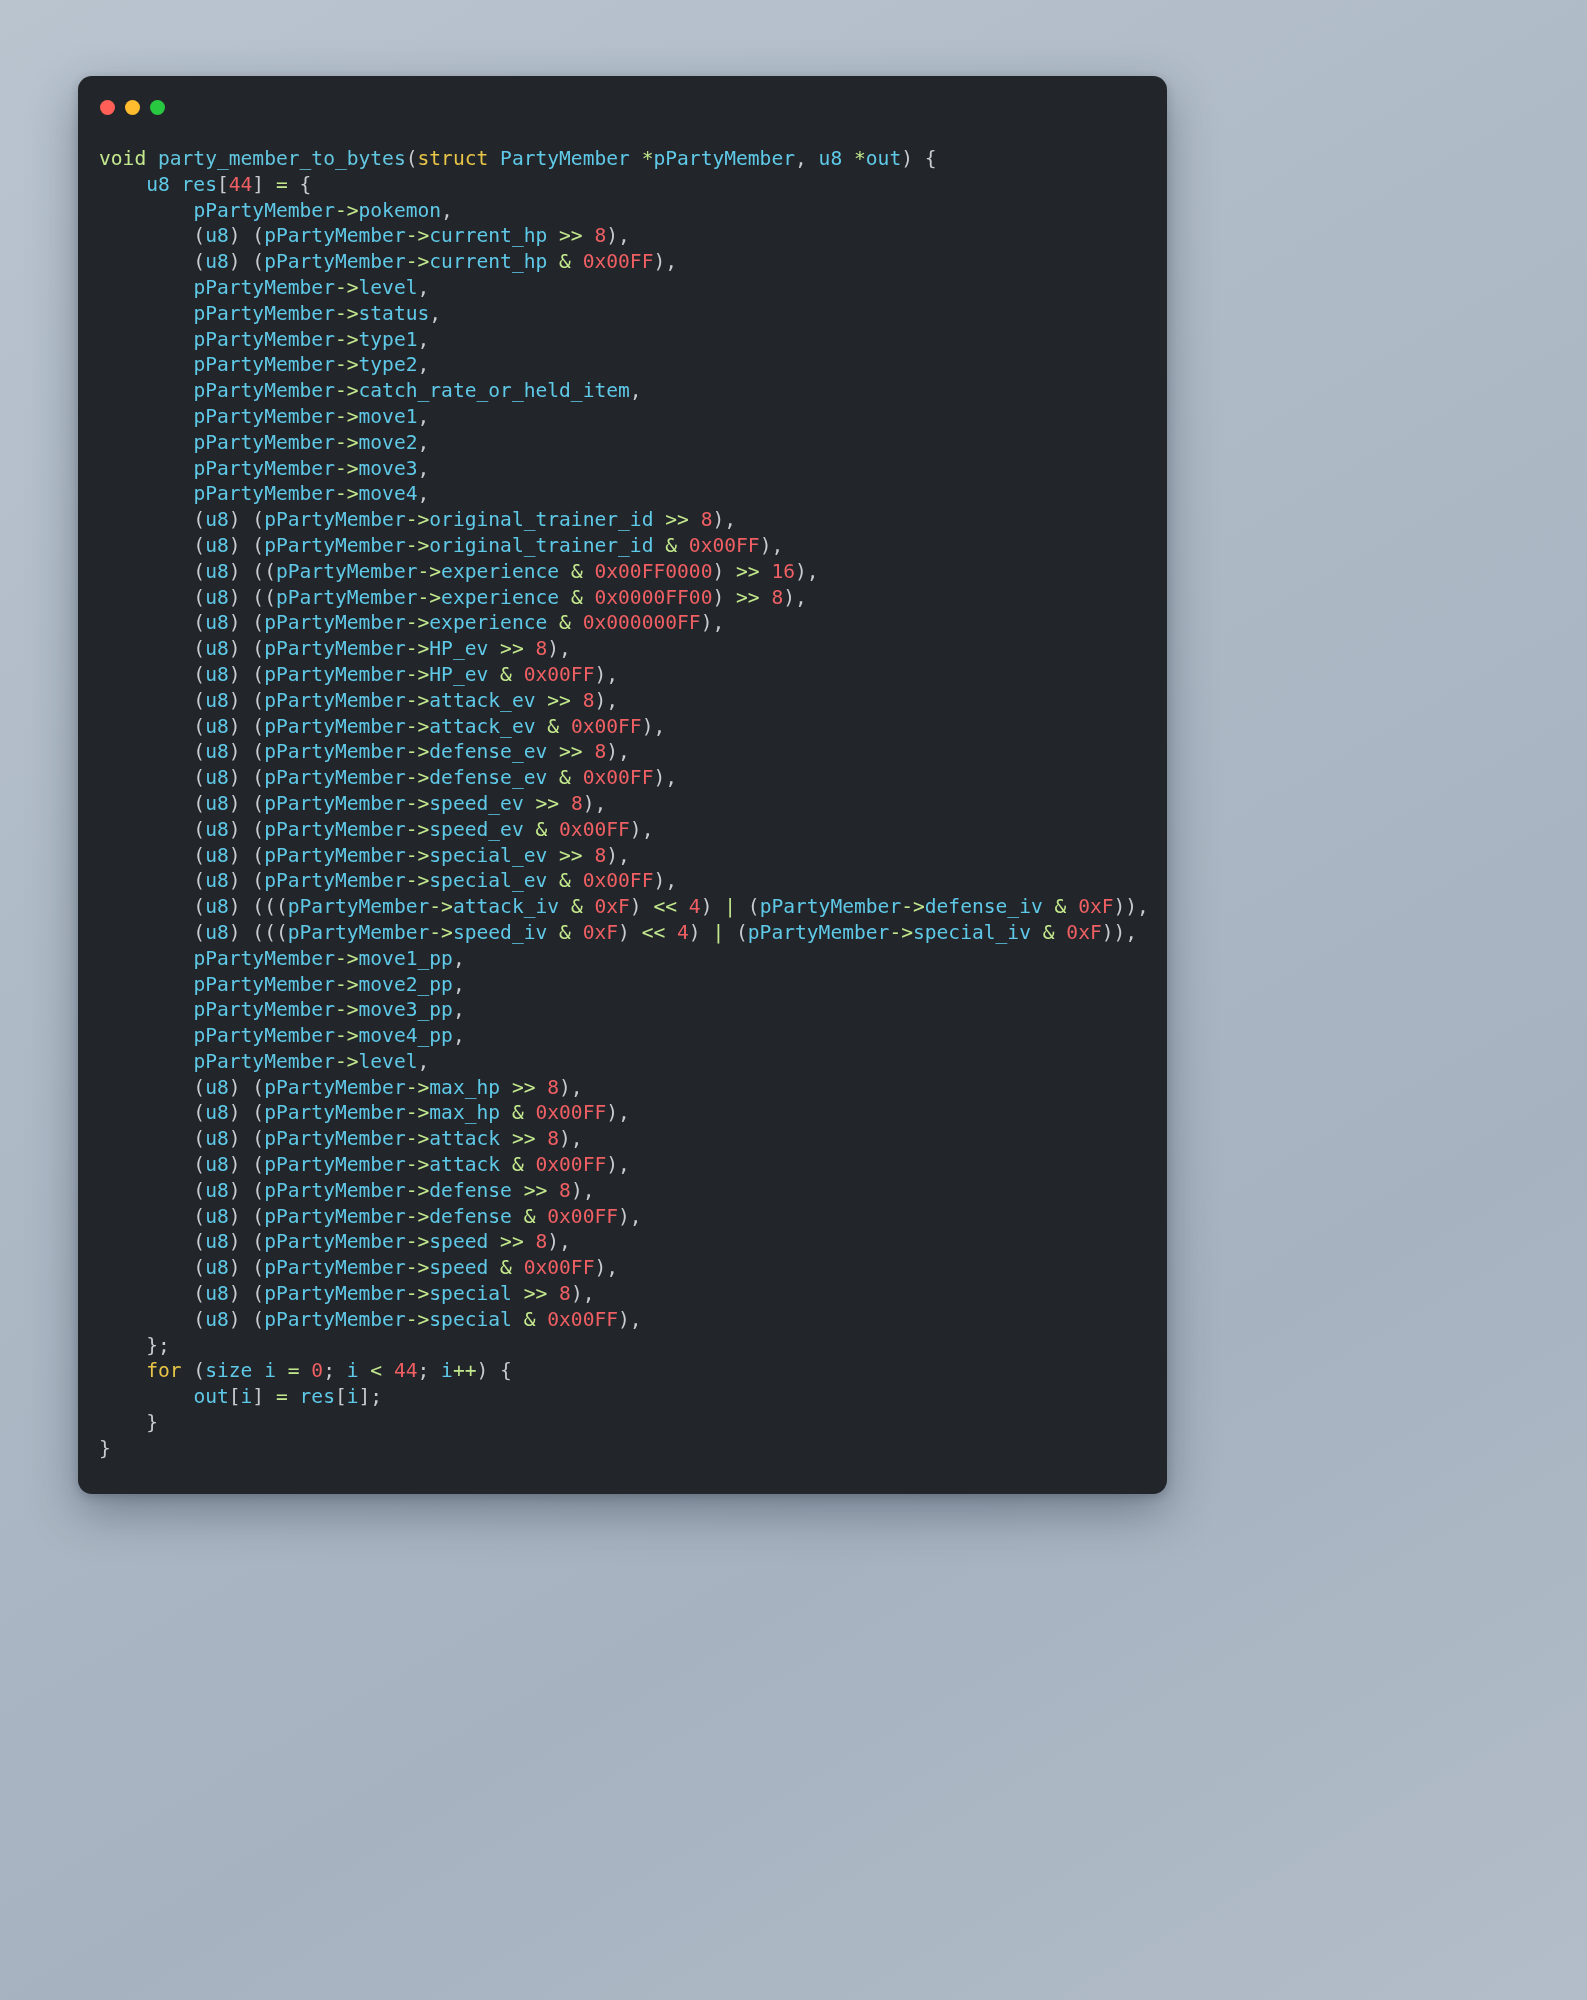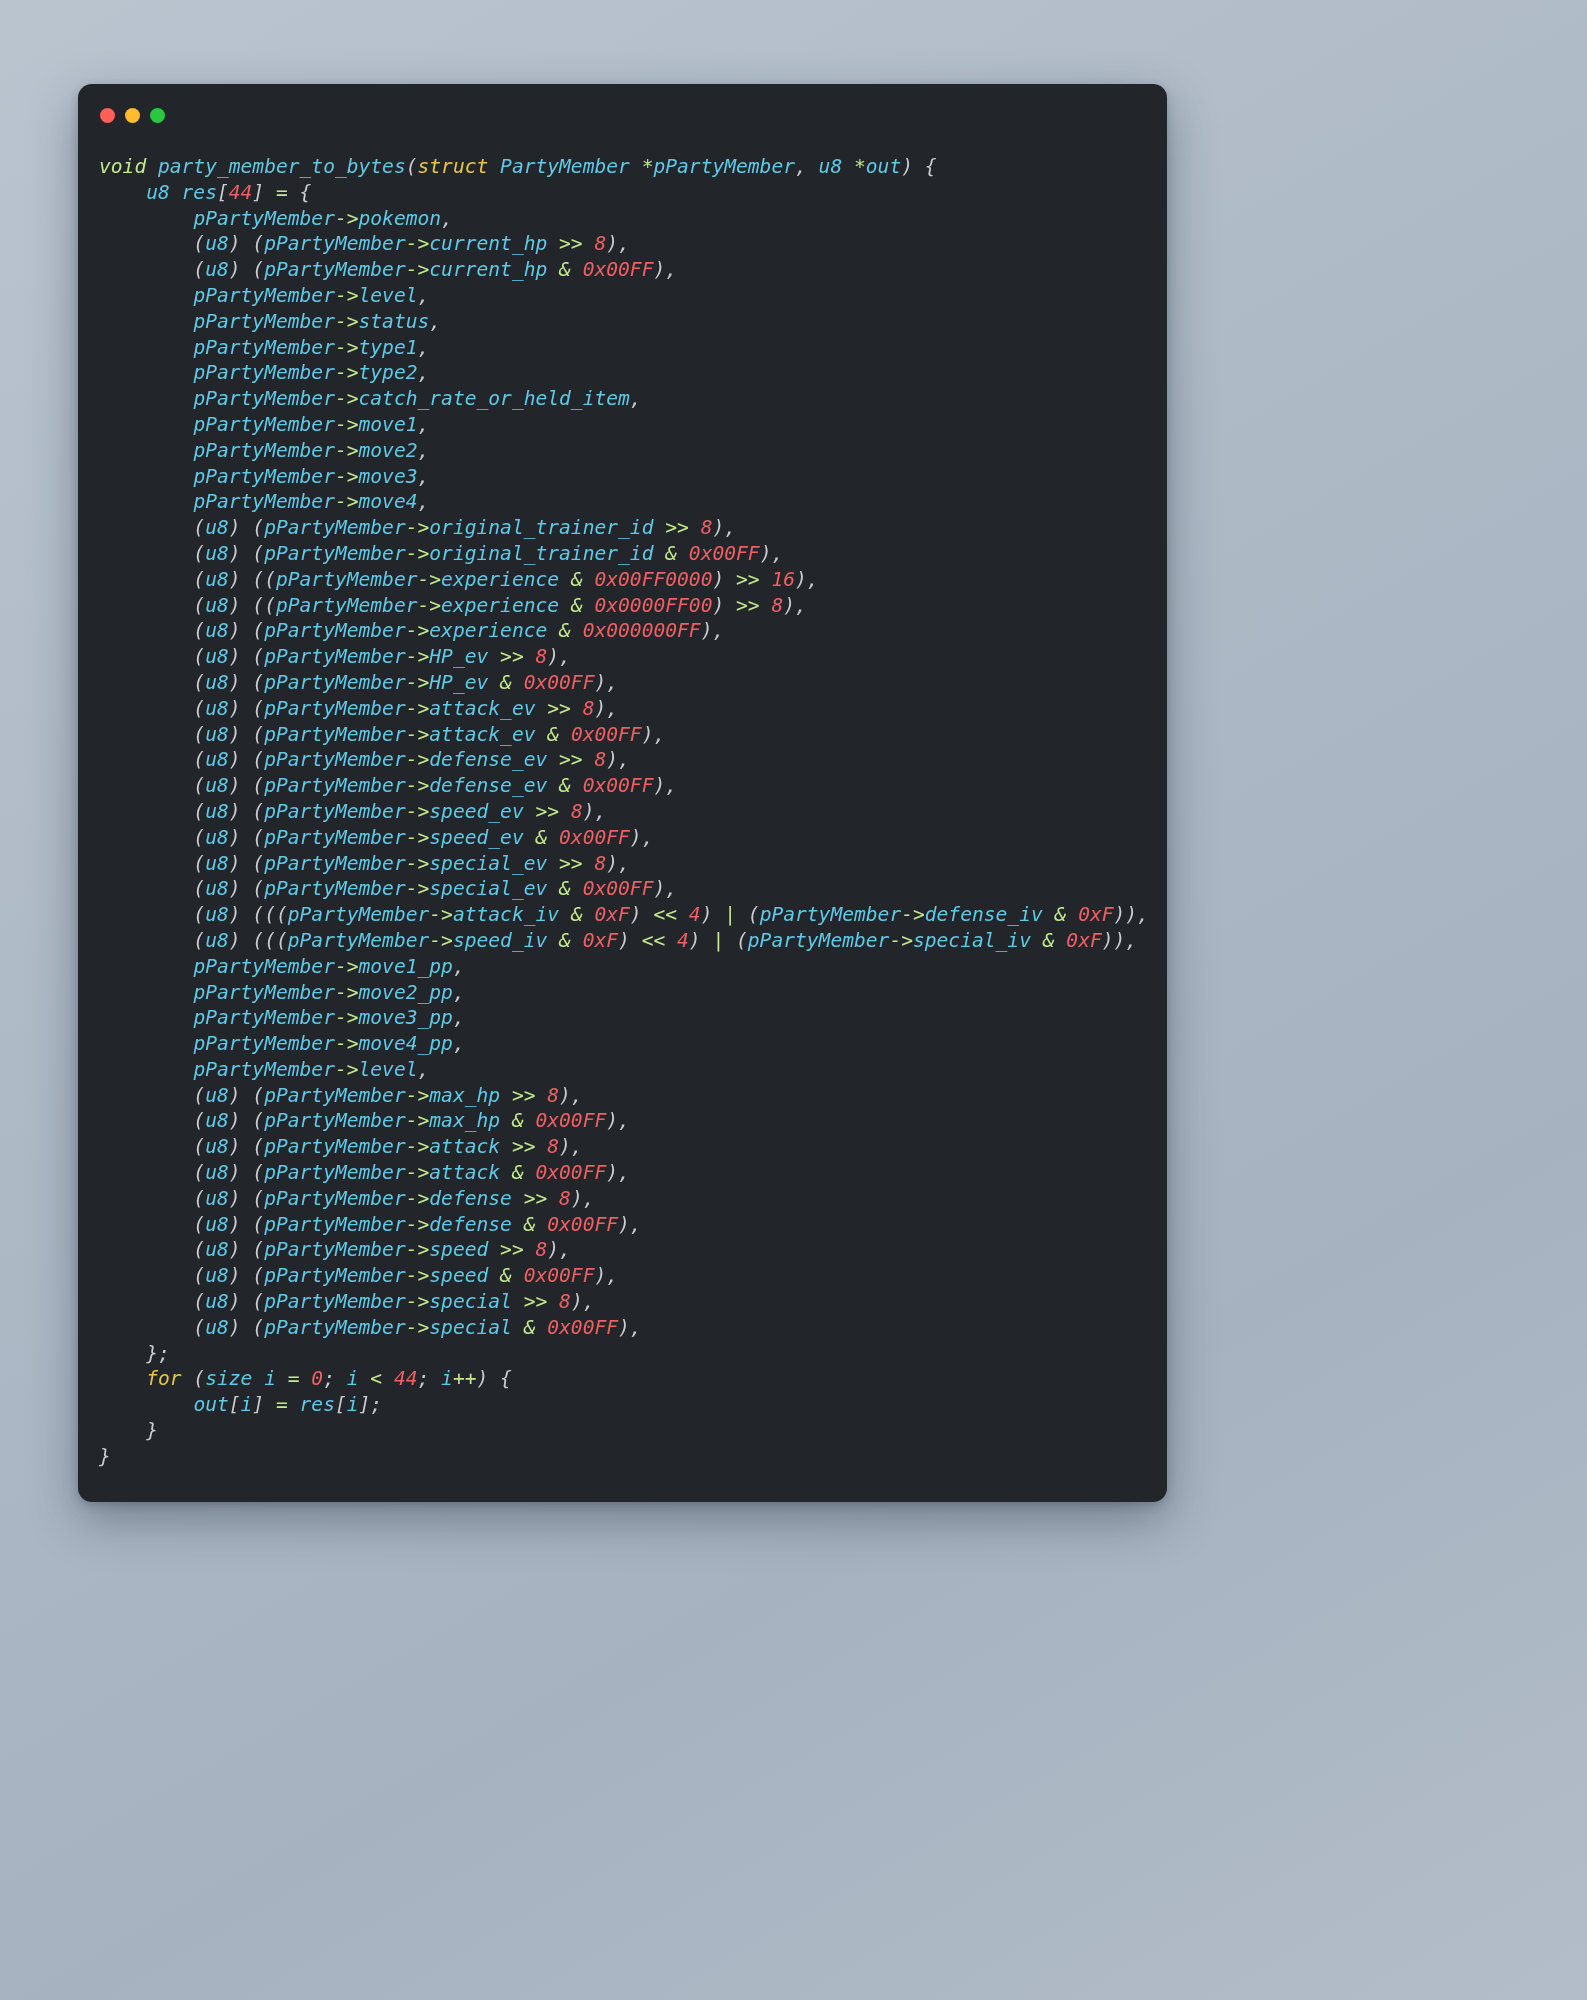--- a/index.html
+++ b/index.html
@@ -16,29 +16,28 @@
 
   #stage {
     position: relative;
     width: 1587px;
     height: 2000px;
   }
 
   .window {
     position: absolute;
     left: 78px;
-    top: 84px;
+    top: 76px;
     width: 1089px;
     height: 1418px;
     background: #22262a;
     border-radius: 14px;
     box-shadow: 0 18px 48px rgba(30, 40, 55, 0.38),
                 0 3px 10px rgba(30, 40, 55, 0.22);
     overflow: hidden;
-    font-style: italic;
   }
 
   .titlebar {
     position: absolute;
     left: 0;
     top: 0;
     width: 100%;
     height: 62px;
     display: flex;
     align-items: center;

